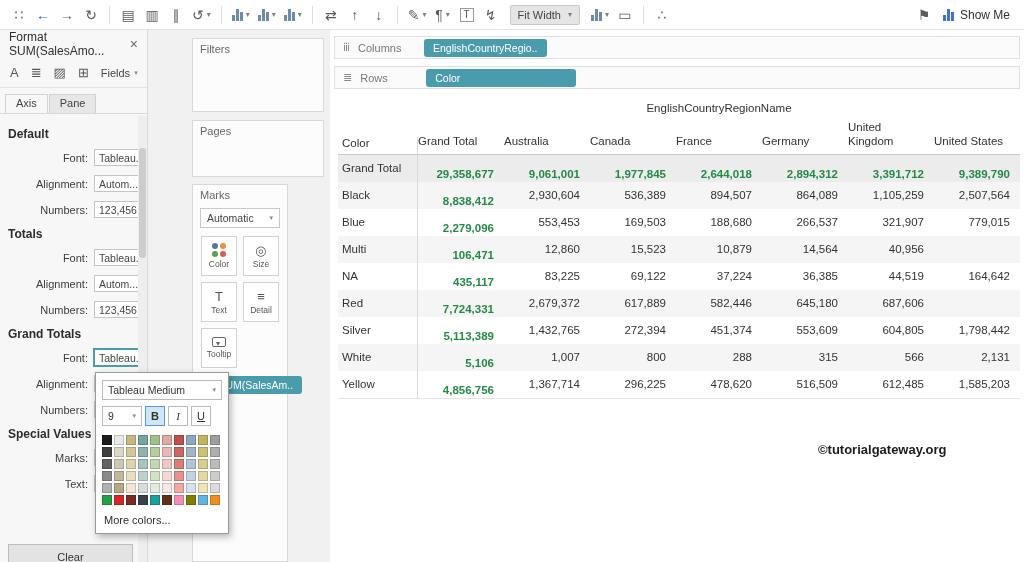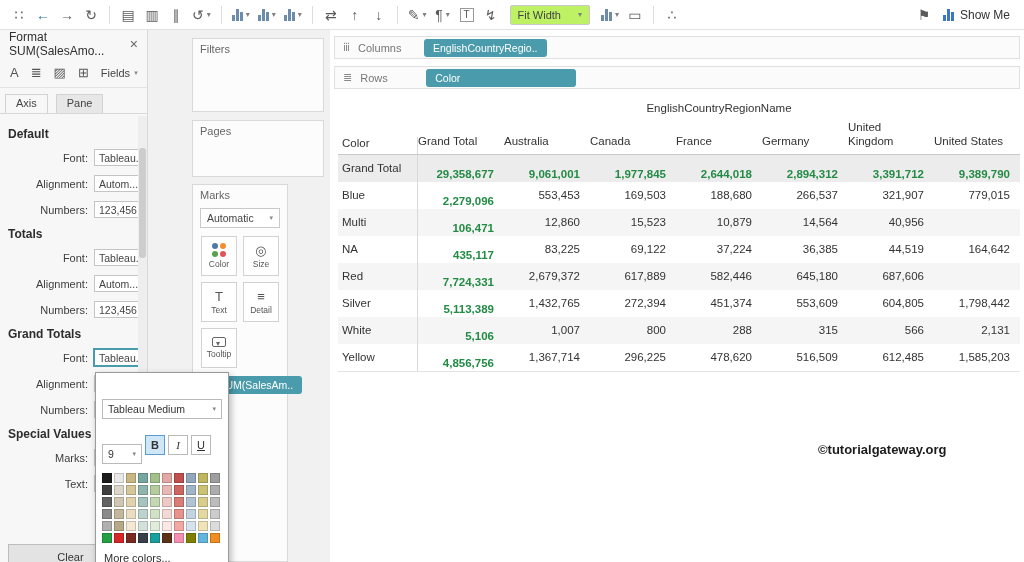--- a/index.html
+++ b/index.html
@@ -12,31 +12,31 @@
            display:flex;align-items:center;padding:0 8px;gap:2px;z-index:5;}
   .tb-btn{min-width:22px;height:24px;display:flex;align-items:center;justify-content:center;color:#5a5a5a;
           font-size:14px;padding:0 3px;border-radius:2px;gap:2px;}
   .tb-boxed{border:1px solid #9a9a9a;font-size:10px;width:14px;height:14px;display:inline-flex;align-items:center;justify-content:center;color:#555;}
   .tb-caret{font-size:8px;color:#808080;margin-left:1px;}
   .tb-sep{width:1px;height:18px;background:#ddd;margin:0 5px;}
   .tb-space{flex:1;}
   .tb-bars{display:inline-flex;align-items:flex-end;gap:1px;height:13px;}
   .tb-bars i{width:3px;background:#6d8bab;display:block;}
   .tb-bars i:nth-child(1){height:6px}.tb-bars i:nth-child(2){height:12px}.tb-bars i:nth-child(3){height:9px}
-  .tb-select{border:1px solid #c9c9c9;height:20px;padding:0 7px;font-size:11px;color:#444;background:#bef264;margin:0 6px;gap:16px;}
+  .tb-select{border:1px solid #c9c9c9;height:20px;padding:0 7px;font-size:11px;color:#444;background:#e5e5e5;margin:0 6px;gap:6px;}
   .showme{font-size:12px;color:#333;padding:0 6px;gap:6px;}
   .showme .tb-bars i{background:#3b78c3;}
 
   
   .format-pane{position:absolute;top:30px;left:0;width:148px;bottom:0;background:#f7f7f7;border-right:1px solid #d9d9d9;overflow:hidden;z-index:2;}
   .fp-header{height:28px;display:flex;align-items:center;padding:0 9px;font-size:12px;color:#2f2f2f;}
   .fp-close{margin-left:auto;color:#666;font-size:14px;line-height:1;}
   .fp-icons{height:30px;display:flex;align-items:center;gap:12px;padding:0 10px;color:#555;border-bottom:1px solid #e3e3e3;font-size:13px;}
   .fp-fields{margin-left:auto;font-size:11px;display:flex;gap:4px;align-items:center;color:#444;}
-  .fp-tabs{display:flex;gap:8px;padding:6px 0 0 5px;border-bottom:1px solid #d8d8d8;height:26px;}
+  .fp-tabs{display:flex;gap:1px;padding:6px 0 0 5px;border-bottom:1px solid #d8d8d8;height:26px;}
   .fp-tab{padding:2px 10px 3px;font-size:11px;background:#e7e7e7;border:1px solid #d3d3d3;border-bottom:none;color:#444;}
   .fp-tab.active{background:#f7f7f7;}
   .fp-content{padding-top:4px;}
   .fhead{font-weight:bold;font-size:12px;color:#2d2d2d;margin:9px 0 8px 8px;}
   .frow{display:flex;align-items:center;margin-bottom:9px;}
   .flabel{width:92px;text-align:right;margin-right:6px;font-size:11px;color:#3d3d3d;}
   .sel{display:flex;align-items:center;justify-content:space-between;width:55px;height:17px;background:#fff;
        border:1px solid #c4c4c4;padding:0 4px;font-size:10.5px;color:#444;white-space:nowrap;overflow:hidden;}
   .sel .caret{font-size:7px;color:#888;margin-left:2px;}
   .sel.focus{border-color:var(--pill);outline:1px solid var(--pill);}
@@ -93,21 +93,21 @@
   .tcell.label{padding-left:4px;border-right:1px solid #d9d9d9;}
   .tcell.val{justify-content:flex-end;padding-right:10px;}
   .tcell.gt{color:var(--gt);font-weight:bold;margin-top:12px;}
   .tbody{border-bottom:1px solid #e4e4e4;}
   .watermark{position:absolute;left:488px;top:412px;font-size:13px;font-weight:bold;color:#1c1c1c;}
 
   
   .font-popup{position:absolute;left:95px;top:372px;width:134px;background:#fff;border:1px solid #9a9a9a;
               box-shadow:2px 3px 7px rgba(0,0,0,.28);z-index:50;padding:7px 6px;}
   .fpop-select{height:20px;border:1px solid #b9b9b9;display:flex;align-items:center;justify-content:space-between;
-               padding:0 5px;font-size:10.5px;color:#333;white-space:nowrap;overflow:hidden;margin-top:19px;}
+               padding:0 5px;font-size:10.5px;color:#333;white-space:nowrap;overflow:hidden;}
   .fpop-row{display:flex;gap:3px;margin-top:6px;align-items:center;}
   .fpop-size{width:40px;height:20px;}
   .fpop-btn{width:20px;height:20px;border:1px solid #b9b9b9;display:flex;align-items:center;justify-content:center;
             font-size:11px;color:#333;background:#fff;}
   .fpop-btn.active{background:#cfe6f5;border-color:#5b9bd5;}
   .fpop-btn.b{font-weight:bold;}
   .fpop-btn.i{font-style:italic;font-family:"Liberation Serif",serif;}
   .fpop-btn.u{text-decoration:underline;}
   .palette{display:grid;grid-template-columns:repeat(10,10px);gap:2px;margin-top:9px;}
   .swatch{width:10px;height:10px;border:1px solid rgba(0,0,0,.18);}
@@ -408,20 +408,30 @@
     <div class="tbody">
         <div class="trow grand">
           <div class="tcell label">Grand Total</div>
           <div class="tcell val gt">29,358,677</div>
           <div class="tcell val gt">9,061,001</div>
           <div class="tcell val gt">1,977,845</div>
           <div class="tcell val gt">2,644,018</div>
           <div class="tcell val gt">2,894,312</div>
           <div class="tcell val gt">3,391,712</div>
           <div class="tcell val gt">9,389,790</div>
+        </div>
+        <div class="trow band">
+          <div class="tcell label">Black</div>
+          <div class="tcell val gt">8,838,412</div>
+          <div class="tcell val">2,930,604</div>
+          <div class="tcell val">536,389</div>
+          <div class="tcell val">894,507</div>
+          <div class="tcell val">864,089</div>
+          <div class="tcell val">1,105,259</div>
+          <div class="tcell val">2,507,564</div>
         </div>
         <div class="trow">
           <div class="tcell label">Blue</div>
           <div class="tcell val gt">2,279,096</div>
           <div class="tcell val">553,453</div>
           <div class="tcell val">169,503</div>
           <div class="tcell val">188,680</div>
           <div class="tcell val">266,537</div>
           <div class="tcell val">321,907</div>
           <div class="tcell val">779,015</div>

